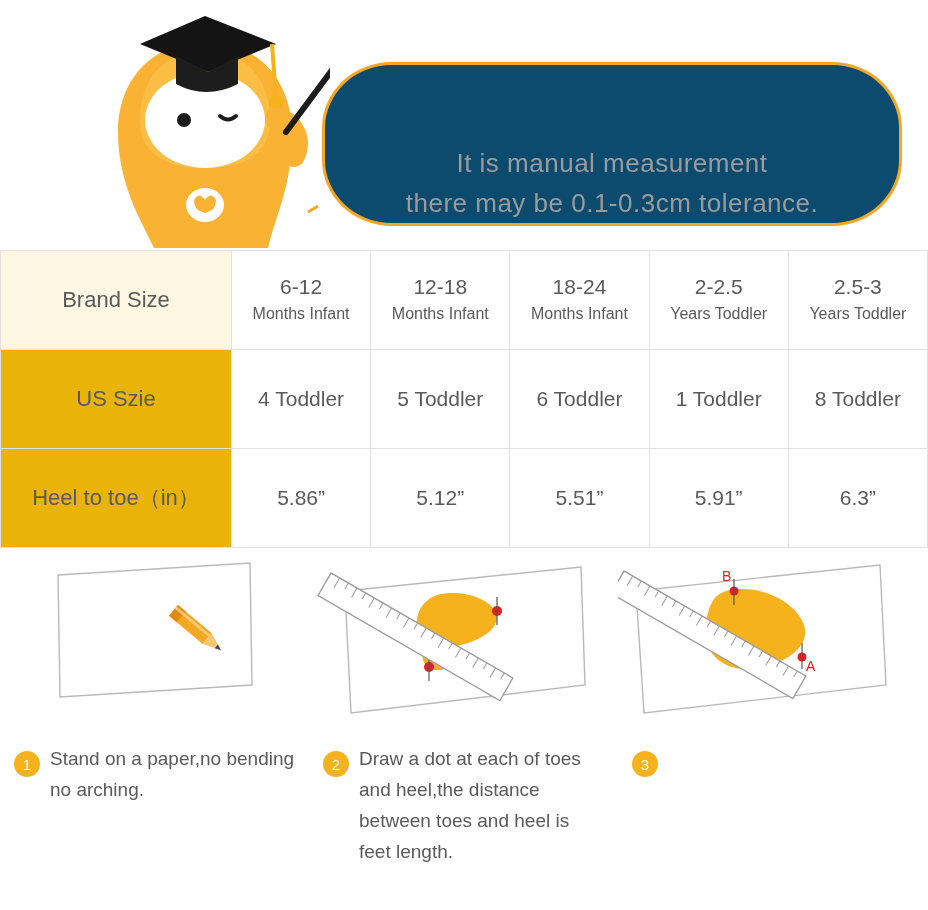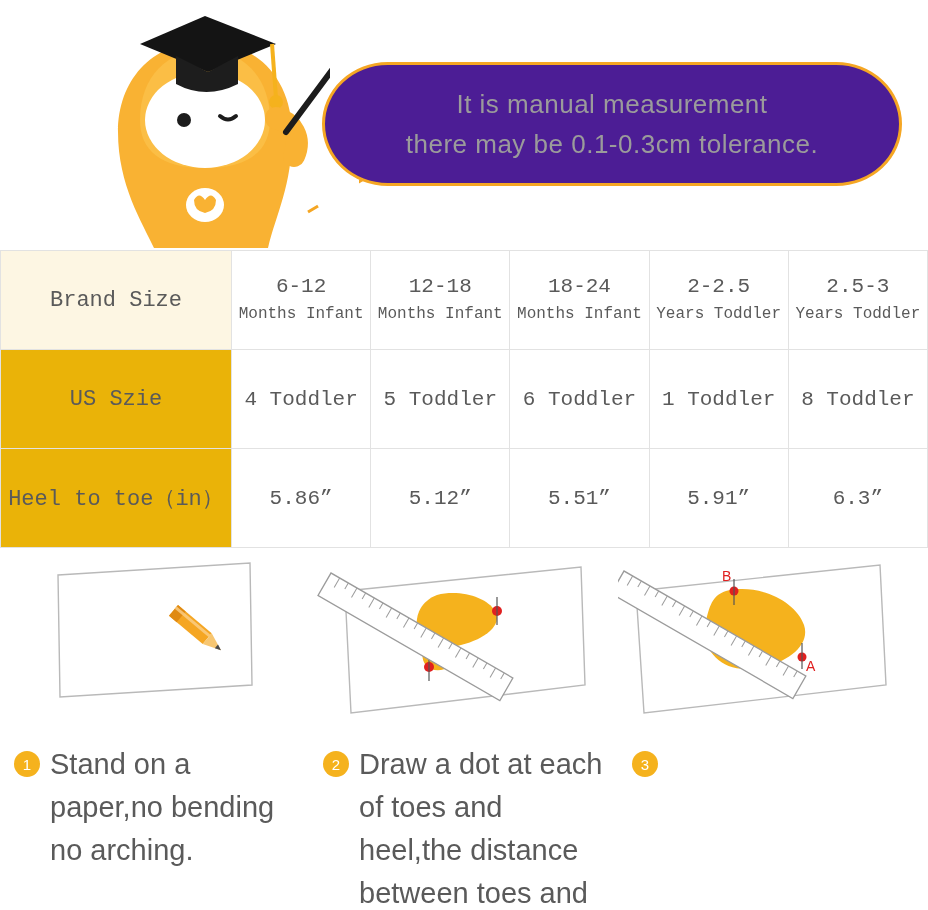--- a/index.html
+++ b/index.html
@@ -29,29 +29,29 @@
     top: 0px;
     width: 250px;
     height: 250px;
   }
 
   .bubble {
     position: absolute;
     left: 322px;
     top: 62px;
     width: 580px;
-    height: 124px;
+    height: 164px;
     border: 3px solid #f5a623;
     border-radius: 70px / 66px;
-    background: #4c1d95;
+    background: #0c4a6e;
     box-sizing: border-box;
     display: flex;
     flex-direction: column;
     align-items: center;
-    justify-content: center;
+    justify-content: flex-end;
   }
   .bubble-line {
     font-size: 26px;
     color: #9b9b9b;
     line-height: 40px;
     letter-spacing: 0.5px;
     white-space: nowrap;
   }
   .bubble-tail {
     position: absolute;
@@ -62,21 +62,20 @@
   }
 
   
   .size-table {
     position: absolute;
     left: 0px;
     top: 250px;
     width: 928px;
     border-collapse: collapse;
     table-layout: fixed;
-    font-family: Liberation Mono, monospace;
   }
   .size-table td {
     border: 1px solid #e2e2e2;
     height: 90px;
     text-align: center;
     vertical-align: middle;
     font-size: 21px;
     color: #5a5a5a;
     padding: 4px 2px;
     font-weight: 300;
@@ -137,22 +136,22 @@
     background: #f5b21d;
     color: #ffffff;
     font-size: 15px;
     display: flex;
     align-items: center;
     justify-content: center;
     margin-top: 8px;
     margin-right: 10px;
   }
   .step-text {
-    font-size: 29px;
-    line-height: 43px;
+    font-size: 19px;
+    line-height: 31px;
     color: #5a5a5a;
     font-weight: 300;
   }
 </style>
 </head>
 <body>
 
 <div class="top-area">
 
   <svg class="mascot" viewBox="0 0 250 250">

